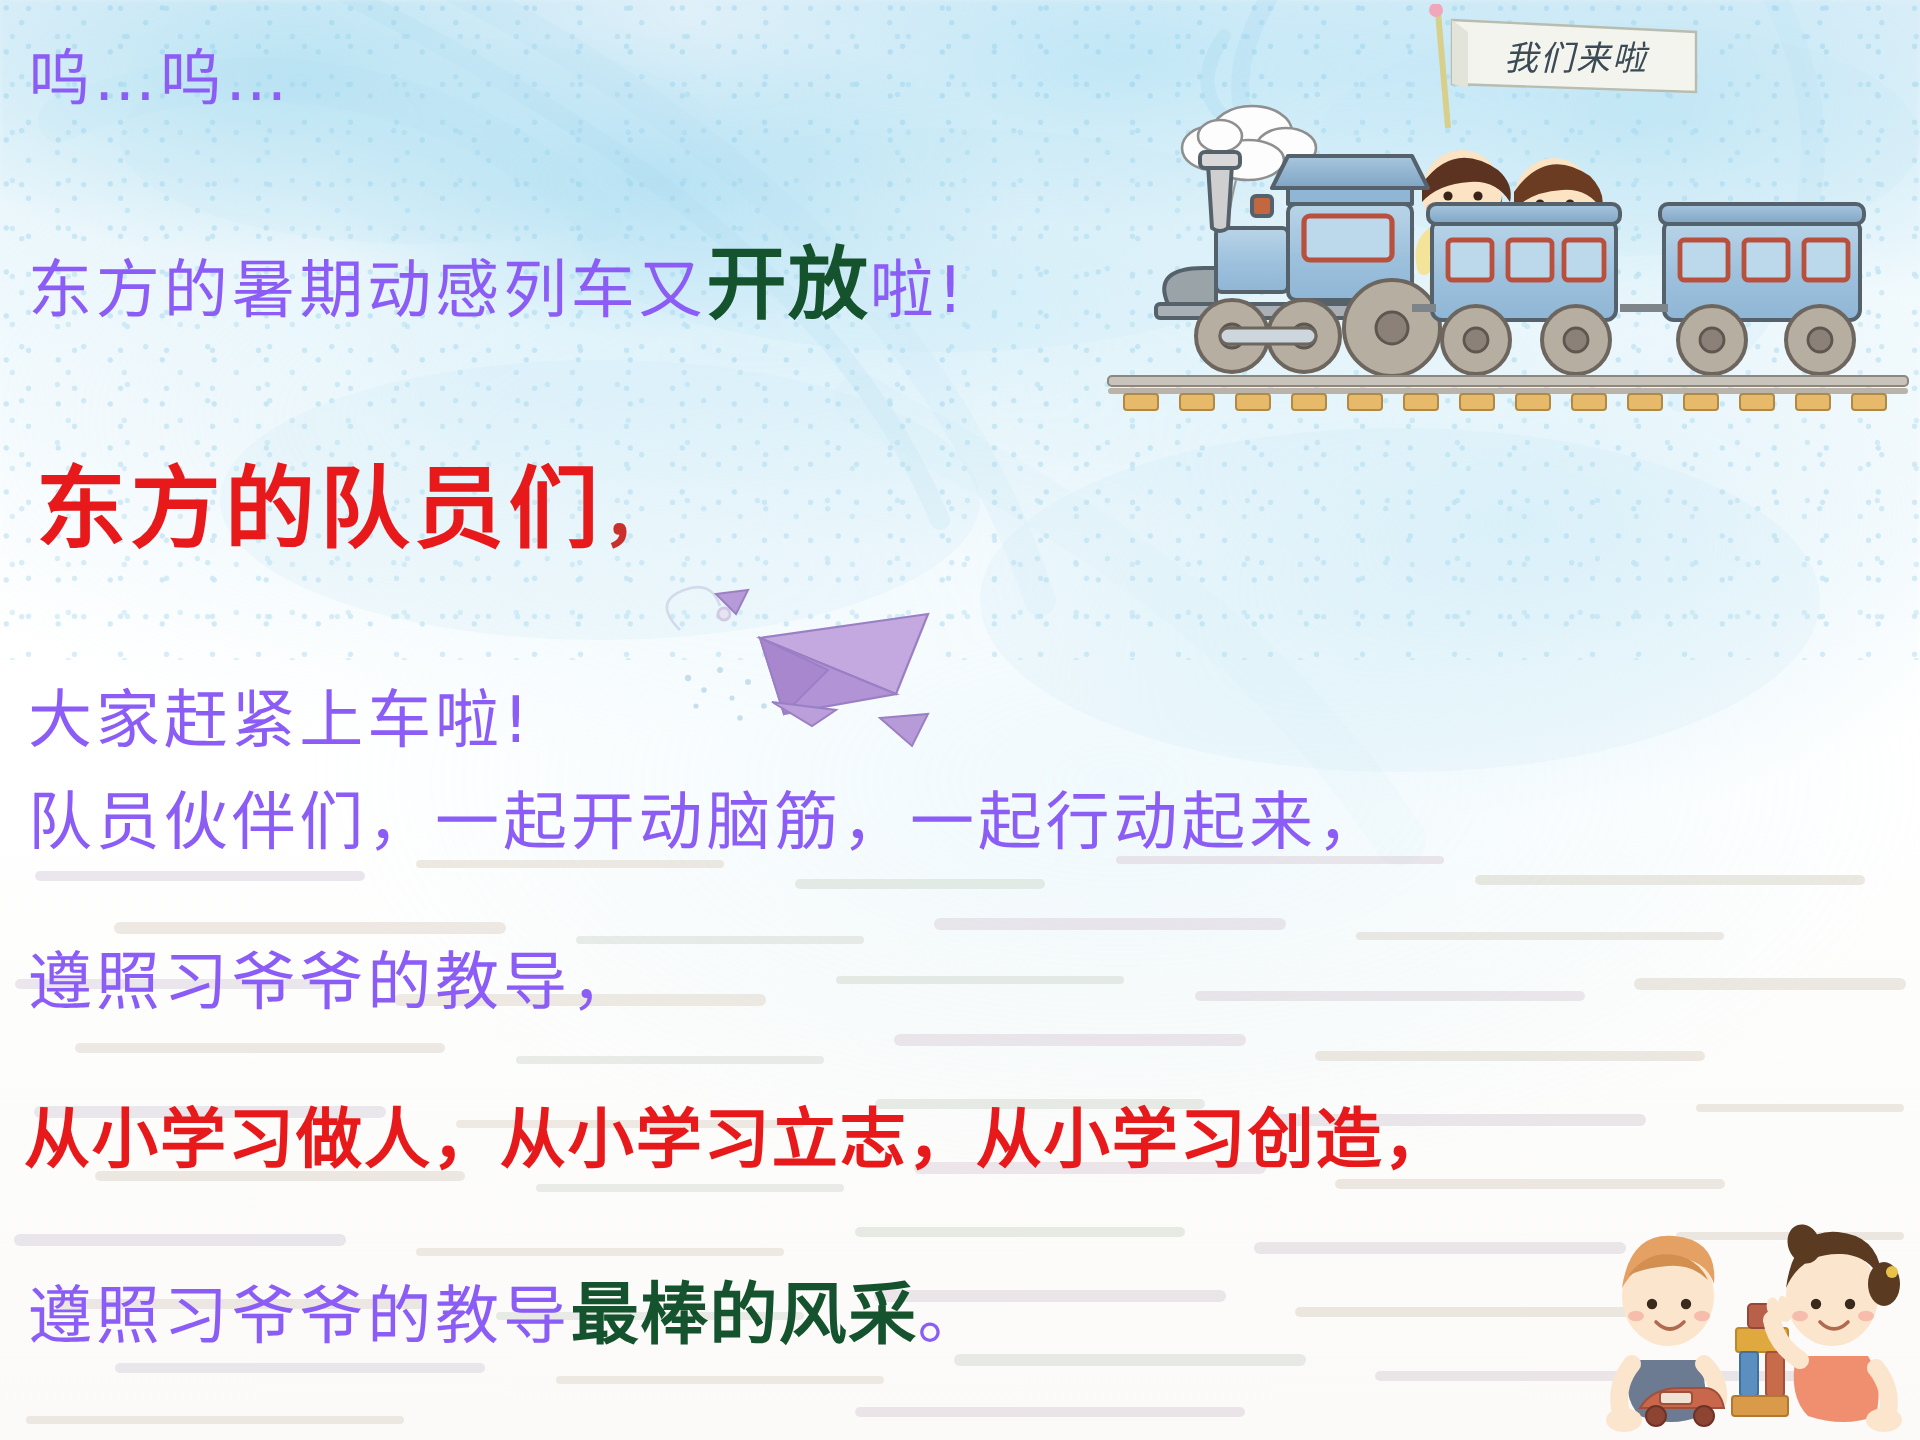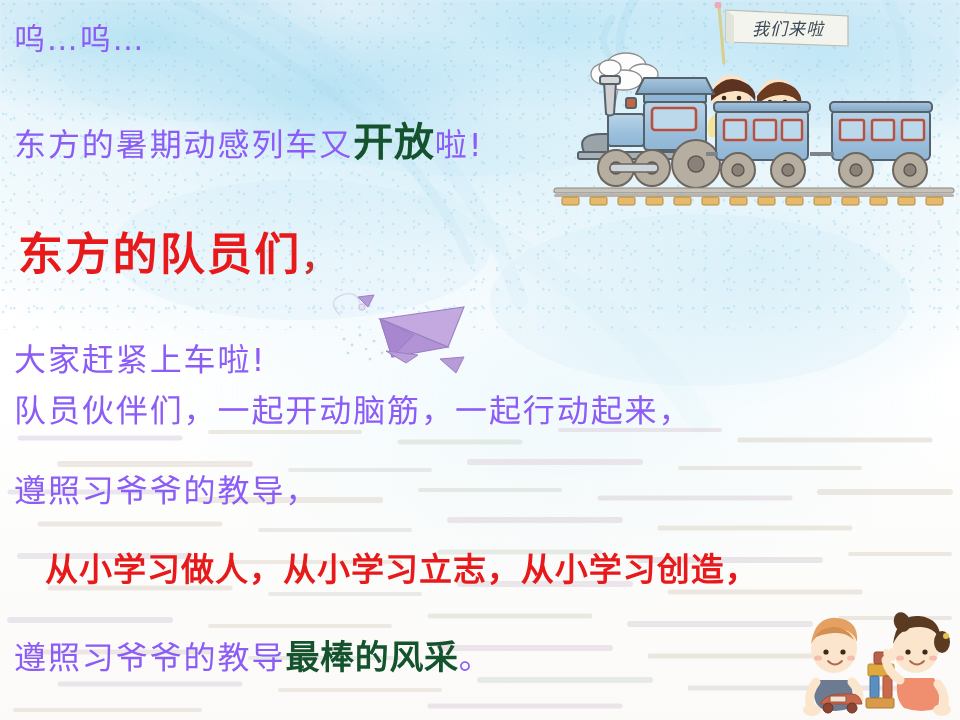--- a/index.html
+++ b/index.html
@@ -87,21 +87,21 @@
   }
   .ink { color: #8b5cf6; }
   .red-bold { color: #14532d; font-weight: 800; letter-spacing: .02em; }
 
   #line-whistle { left: 14px;  top: 14px;  font-size: 31px; }
   #line-train   { left: 14px;  top: 110px; font-size: 32px; }
   #line-heading { left: 18px;  top: 218px; font-size: 45px; font-weight: 800; color: #e8191a; letter-spacing: .05em; }
   #line-board   { left: 14px;  top: 305px; font-size: 32px; margin-top: 29px; }
   #line-think   { left: 14px;  top: 385px; font-size: 32px; }
   #line-teach   { left: 14px;  top: 465px; font-size: 32px; }
-  #line-learn   { left: 12px;  top: 543px; font-size: 33px; color: #e8191a; font-weight: 700; letter-spacing: .03em; margin-left: 33px; }
+  #line-learn   { left: 12px;  top: 543px; font-size: 33px; color: #e8191a; font-weight: 700; letter-spacing: .03em; }
   #line-show    { left: 14px;  top: 630px; font-size: 32px; }
 
   #line-heading .punct { font-size: 34px; font-weight: 600; color: #c9302c; }
   #line-train .hl { font-size: 40px; }
   #line-show .hl  { font-size: 34px; }
 
   
   .art { position: absolute; }
   #train-art    { left: 548px; top: 2px;   width: 412px; height: 212px; font-style: italic; }
   #plane-art    { left: 322px; top: 285px; width: 160px; height: 92px; }

